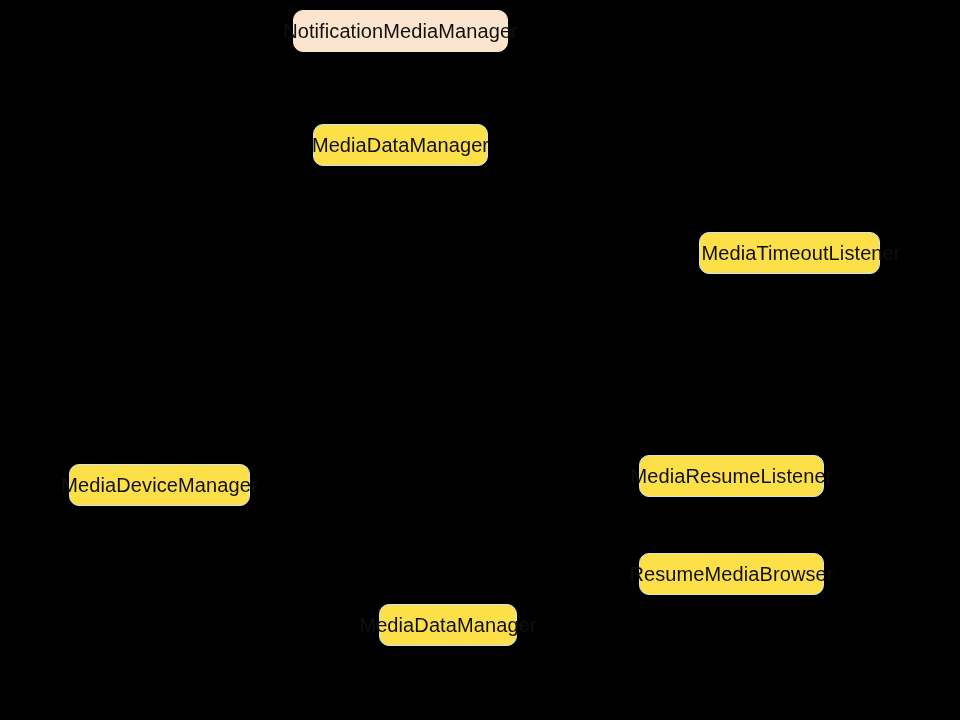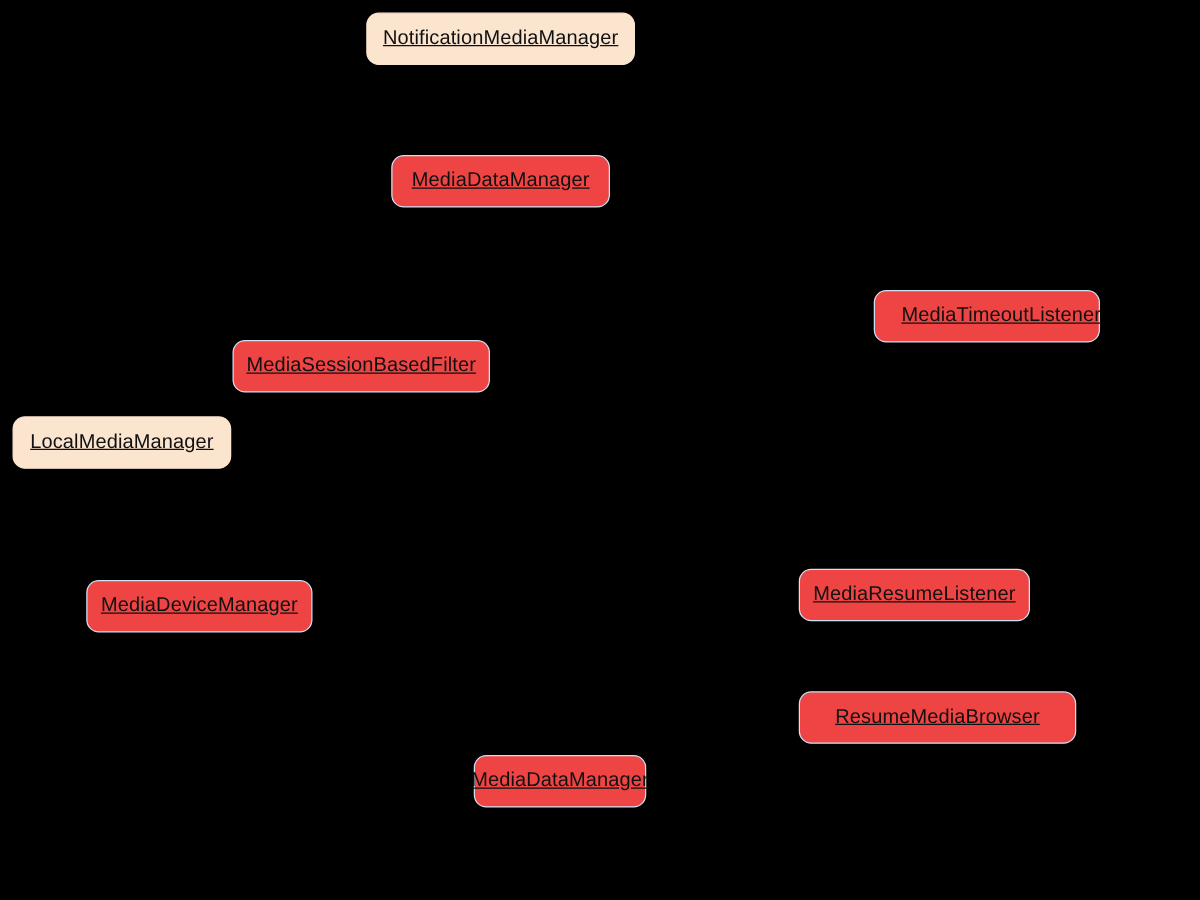--- a/index.html
+++ b/index.html
@@ -19,31 +19,30 @@
     overflow: hidden;
   }
   .node {
     position: absolute;
     box-sizing: border-box;
     display: flex;
     align-items: center;
     justify-content: center;
     height: 42px;
     border-radius: 10px;
-    font-size: 16px;
+    font-size: 20px;
     line-height: 1;
     letter-spacing: 0.1px;
     color: #101010;
     white-space: nowrap;
     text-align: center;
     user-select: none;
-    text-decoration: underline;
   }
   .node.fill-blue {
-    background: #ef4444;
+    background: #fde047;
     border: 1px solid #cfe2f3;
     text-align: right;
   }
   .node.fill-peach {
     background: #fce5cf;
     border: 1px solid #fce5cf;
   }
   .node-label {
     display: block;
     pointer-events: none;
@@ -55,31 +54,25 @@
 <div id="canvas" style="width: 960px; height: 720px; background: rgb(0, 0, 0);">
     <div class="node fill-peach" style="left: 293px; top: 10px; width: 215px; height: 42px;">
       <span class="node-label">NotificationMediaManager</span>
     </div>
     <div class="node fill-blue" style="left: 313px; top: 124px; width: 175px; height: 42px;">
       <span class="node-label">MediaDataManager</span>
     </div>
     <div class="node fill-blue" style="left: 699px; top: 232px; width: 181px; height: 42px; padding-left: 23px;">
       <span class="node-label">MediaTimeoutListener</span>
     </div>
-    <div class="node fill-blue" style="left: 186px; top: 272px; width: 206px; height: 42px;">
-      <span class="node-label">MediaSessionBasedFilter</span>
-    </div>
-    <div class="node fill-peach" style="left: 10px; top: 333px; width: 175px; height: 42px;">
-      <span class="node-label">LocalMediaManager</span>
-    </div>
     <div class="node fill-blue" style="left: 69px; top: 464px; width: 181px; height: 42px;">
       <span class="node-label">MediaDeviceManager</span>
     </div>
     <div class="node fill-blue" style="left: 639px; top: 455px; width: 185px; height: 42px;">
       <span class="node-label">MediaResumeListener</span>
     </div>
-    <div class="node fill-blue" style="left: 639px; top: 553px; width: 222px; height: 42px;">
+    <div class="node fill-blue" style="left: 639px; top: 553px; width: 185px; height: 42px;">
       <span class="node-label">ResumeMediaBrowser</span>
     </div>
     <div class="node fill-blue" style="left: 379px; top: 604px; width: 138px; height: 42px;">
       <span class="node-label">MediaDataManager</span>
     </div>
   </div>
 
 </body></html>

